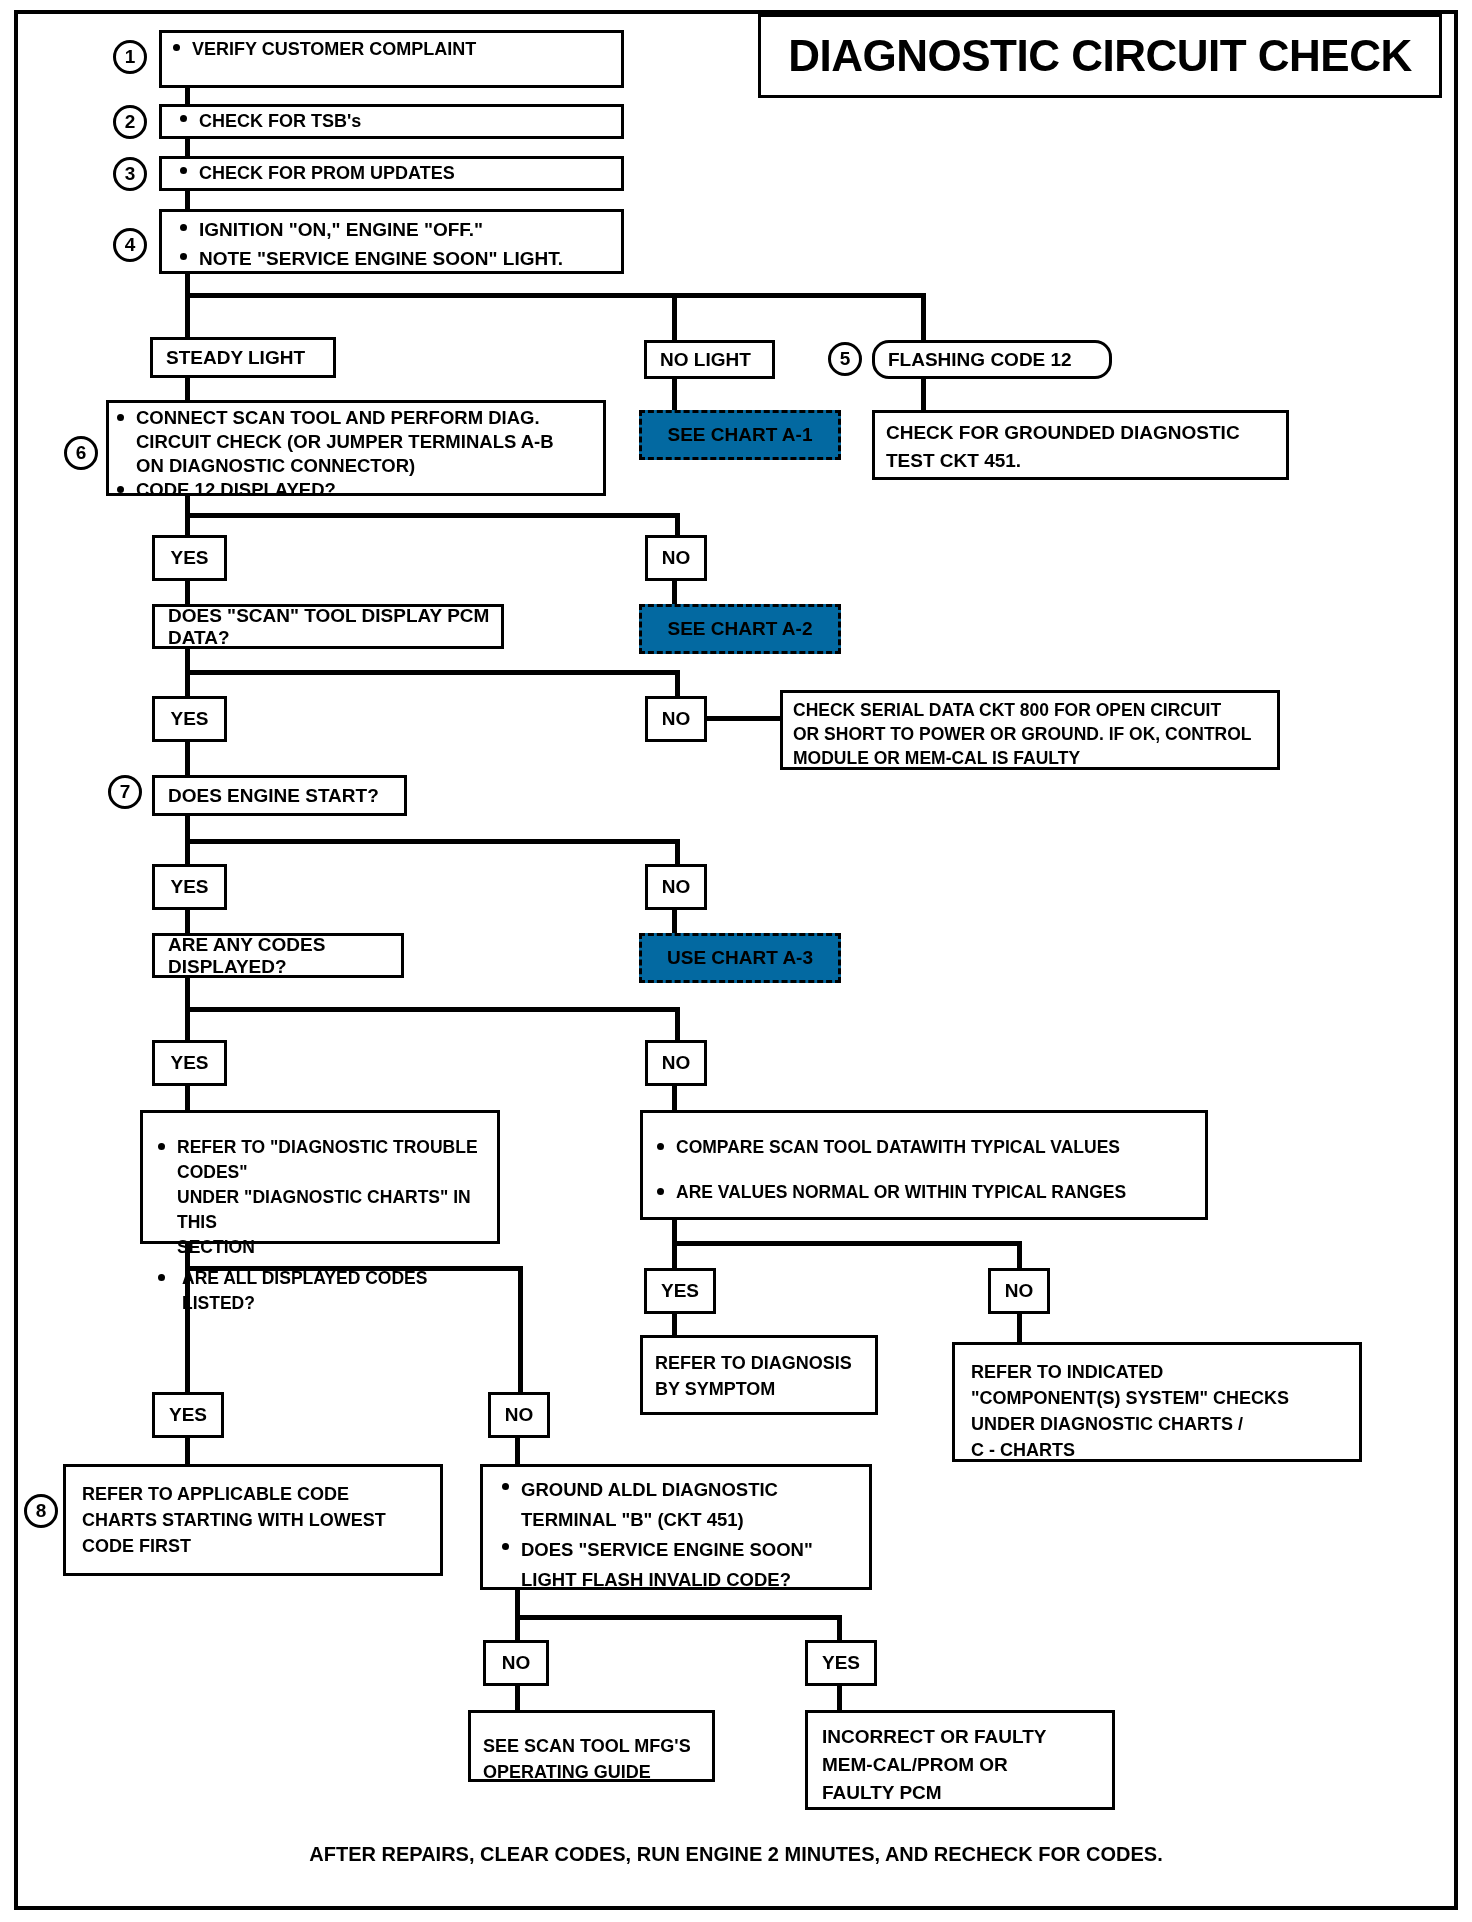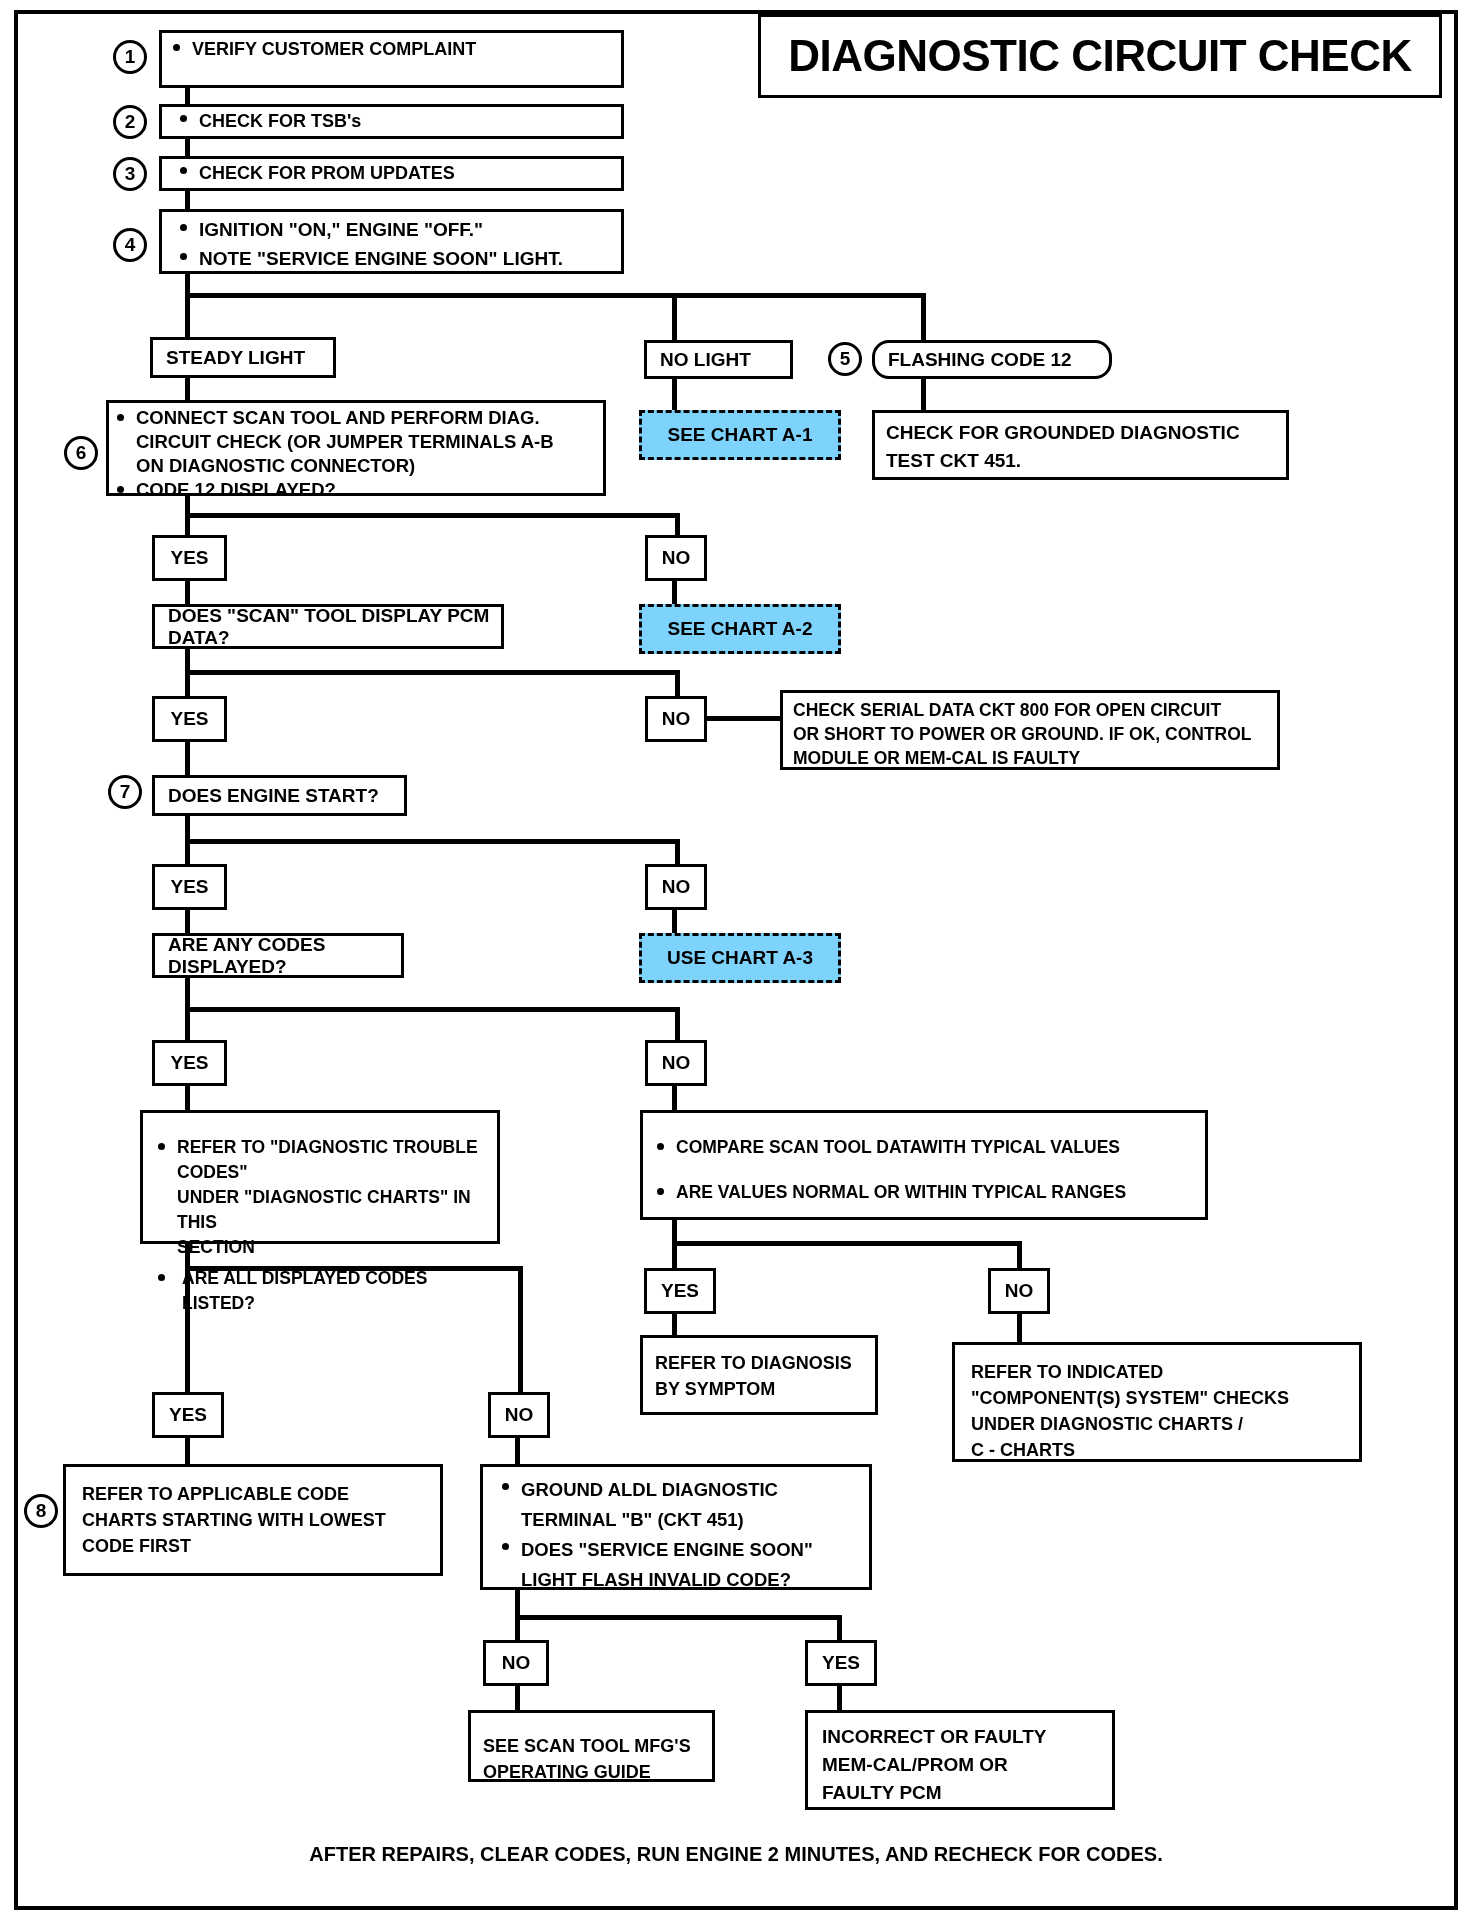--- a/index.html
+++ b/index.html
@@ -10,21 +10,21 @@
     background:#ffffff;
     overflow:hidden;
   }
   .frame{
     position:absolute;left:14px;top:10px;width:1444px;height:1900px;
     border:4px solid #000;box-sizing:border-box;
   }
   
   .node{position:absolute;box-sizing:border-box;background:#fff;}
   .box{border:3px solid #000;background:#fff;box-sizing:border-box;}
-  .dashed{border:3px dashed #000;background:#7dd3fc;box-sizing:border-box;}
+  .dashed{border:3px dashed #000;background:#0369a1;box-sizing:border-box;}
   .txt{
     font-family:"Liberation Sans", sans-serif;
     font-weight:bold;color:#000;
     letter-spacing:0px;
   }
   
   .ln{position:absolute;background:#000;}
   .hln{height:5px;}
   .vln{width:5px;}
 
@@ -124,21 +124,21 @@
   </div>
 
   <div class="ln vln" style="left:185px;top:274px;height:22px;"></div>
   <div class="ln hln" style="left:185px;top:293px;width:741px;"></div>
   <div class="ln vln" style="left:185px;top:293px;height:47px;"></div>
   <div class="ln vln" style="left:672px;top:293px;height:47px;"></div>
   <div class="ln vln" style="left:921px;top:293px;height:47px;"></div>
 
   <div class="node box lblL txt" style="left:150px;top:337px;width:186px;height:41px;font-size:19px;">STEADY LIGHT</div>
 
-  <div class="node box lblL txt" style="left:644px;top:340px;width:149px;height:39px;font-size:19px;">NO LIGHT</div>
+  <div class="node box lblL txt" style="left:644px;top:340px;width:131px;height:39px;font-size:19px;">NO LIGHT</div>
 
   <div class="stepnum" style="left:828px;top:342px;">5</div>
   <div class="node box lblL txt" style="left:872px;top:340px;width:240px;height:39px;font-size:19px;border-radius:17px;">FLASHING CODE 12</div>
 
   <div class="ln vln" style="left:185px;top:378px;height:23px;"></div>
   <div class="ln vln" style="left:672px;top:379px;height:31px;"></div>
   <div class="ln vln" style="left:921px;top:379px;height:31px;"></div>
 
   <div class="node dashed lbl txt" style="left:639px;top:410px;width:202px;height:50px;font-size:19px;">SEE CHART A-1</div>
 

